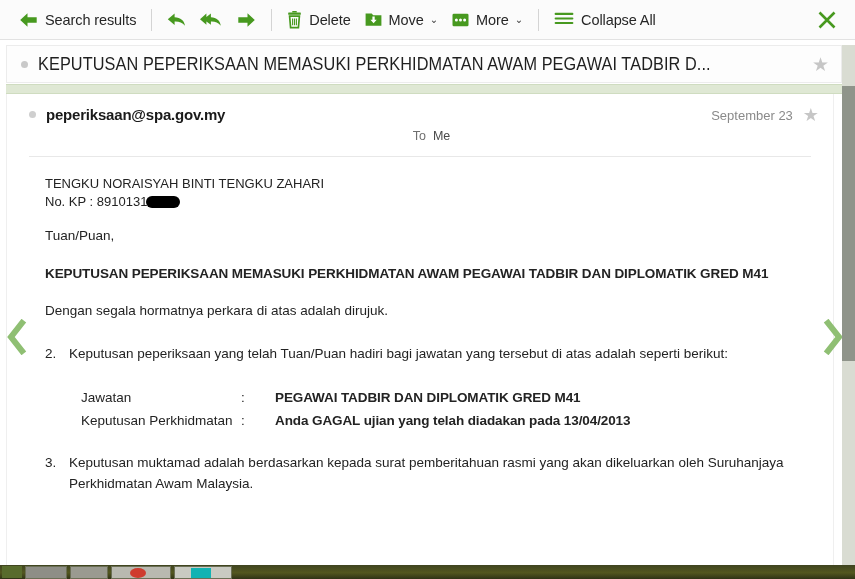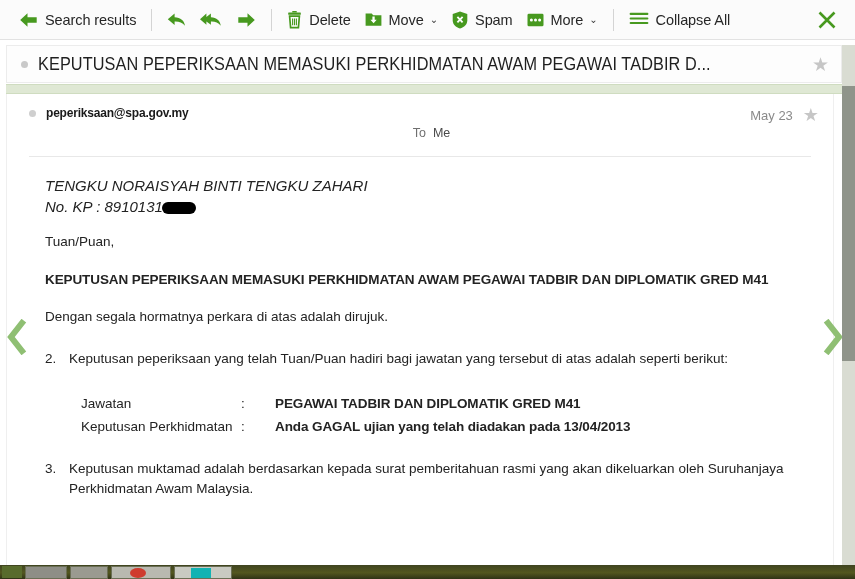--- a/index.html
+++ b/index.html
@@ -127,21 +127,21 @@
     align-items: center;
   }
   .sender-dot {
     width: 7px; height: 7px;
     border-radius: 50%;
     background: #cfcfcf;
     margin-right: 10px;
     flex: 0 0 auto;
   }
   .sender {
-    font-size: 12px;
+    font-size: 15px;
     font-weight: bold;
     color: #1a1a1a;
     letter-spacing: -0.2px;
   }
   .head-right {
     position: absolute;
     right: 14px; top: 12px;
     display: flex;
     align-items: center;
   }
@@ -167,21 +167,21 @@
   }
 
   
   .body {
     padding: 18px 22px 0 38px;
     font-family: "Liberation Sans Narrow", "Liberation Sans", sans-serif;
     font-size: 13.5px;
     color: #232323;
     line-height: 1.5;
   }
-  .recipient { line-height: 1.42; font-size: 15px; font-style: italic; }
+  .recipient { line-height: 1.42; font-size: 13px; }
   .redact {
     display: inline-block;
     width: 34px; height: 12px;
     background: #000000;
     border-radius: 7px;
     vertical-align: -2px;
     margin-left: -1px;
   }
   .salut { margin-top: 14px; }
   .title-line {
@@ -335,29 +335,20 @@
       <span class="ico">
         <svg width="17" height="17" viewBox="0 0 17 17">
           <path class="green" d="M0.6 2.4h6.1l1.5 1.9h8.2v10.4H0.6z"></path>
           <path fill="#ffffff" d="M7.4 5.6h2.3v3.1h2l-3.1 3.6-3.2-3.6h2z"></path>
         </svg>
       </span>
       <span class="tb-label">Move</span>
       <span class="caret">⌄</span>
     </div>
 
-    <div class="tb-item">
-      <span class="ico">
-        <svg width="16" height="18" viewBox="0 0 16 18">
-          <path class="green" d="M8 0.4 0.7 2.9v6.4c0 4.3 3.2 7.1 7.3 8.3 4.1-1.2 7.3-4 7.3-8.3V2.9z"></path>
-          <path stroke="#ffffff" stroke-width="1.8" fill="none" d="M5.4 5.8l5.2 5.6M10.6 5.8l-5.2 5.6"></path>
-        </svg>
-      </span>
-      <span class="tb-label">Spam</span>
-    </div>
 
     <div class="tb-item">
       <span class="ico">
         <svg width="17" height="14" viewBox="0 0 17 14">
           <rect class="green" x="0.5" y="0.7" width="16" height="12.6" rx="1.4"></rect>
           <circle fill="#ffffff" cx="4.4" cy="7" r="1.5"></circle>
           <circle fill="#ffffff" cx="8.5" cy="7" r="1.5"></circle>
           <circle fill="#ffffff" cx="12.6" cy="7" r="1.5"></circle>
         </svg>
       </span>
@@ -398,21 +389,21 @@
   <div class="green-band"></div>
 
   <div class="msg-pane">
 
     <div class="msg-head">
       <div class="sender-row">
         <span class="sender-dot"></span>
         <span class="sender">peperiksaan@spa.gov.my</span>
       </div>
       <div class="head-right">
-        <span class="date">May 23</span>
+        <span class="date">September 23</span>
         <span class="star">★</span>
       </div>
       <div class="to-row">
         <span class="to-lbl">To</span>
         &nbsp;<span>Me</span>
       </div>
     </div>
 
     <div class="hr"></div>
 

